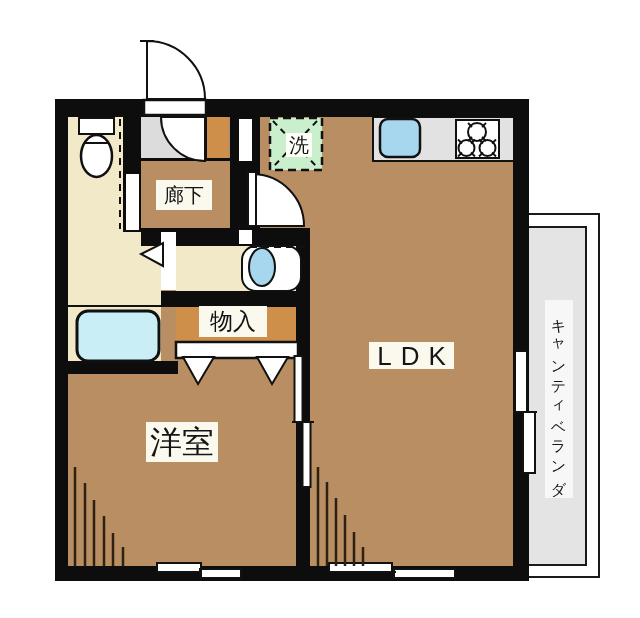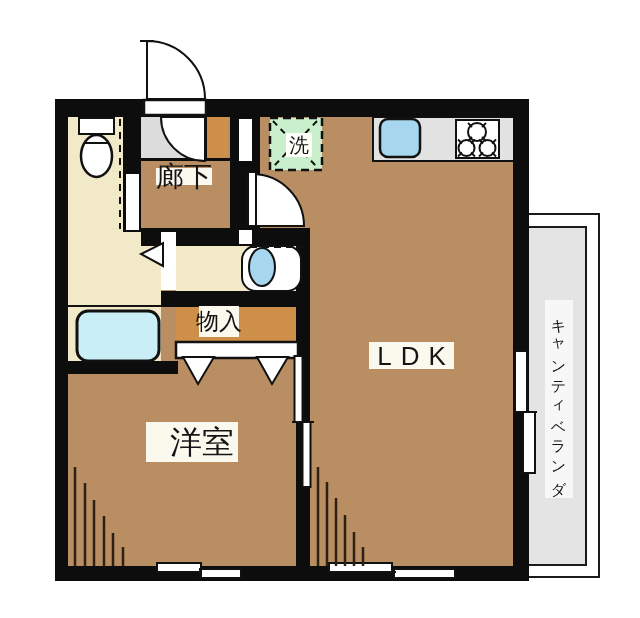--- a/index.html
+++ b/index.html
@@ -149,19 +149,19 @@
         <line x1="123" y1="547" x2="123" y2="566"></line>
     <line x1="318" y1="467" x2="318" y2="566"></line>
         <line x1="327" y1="482" x2="327" y2="566"></line>
     <line x1="336" y1="498" x2="336" y2="566"></line>
         <line x1="345" y1="515" x2="345" y2="566"></line>
     <line x1="354" y1="532" x2="354" y2="566"></line>
         <line x1="363" y1="547" x2="363" y2="566"></line>
   </g>
 </svg>
 
-<div class="lbl" style="left:156px;top:168px;width:56px;height:17px;font-size:28px;">廊下</div>
+<div class="lbl" style="left:156px;top:180px;width:56px;height:30px;font-size:20px;">廊下</div>
 <div class="lbl transparent" style="left:285px;top:132px;width:28px;height:26px;font-size:20px;">洗</div>
 <div class="lbl" style="left:369px;top:342px;width:85px;height:27px;font-size:26px;letter-spacing:9px;text-indent:9px;">LDK</div>
-<div class="lbl" style="left:199px;top:306px;width:40px;height:31px;font-size:23px;">物入</div>
-<div class="lbl" style="left:146px;top:422px;width:72px;height:40px;font-size:32px;padding-left:20px;">洋室</div>
+<div class="lbl" style="left:199px;top:306px;width:68px;height:31px;font-size:23px;">物入</div>
+<div class="lbl" style="left:146px;top:422px;width:72px;height:40px;font-size:32px;">洋室</div>
 <div class="lbl v" style="left:545px;top:300px;width:28px;height:198px;font-size:15px;background:#f7f7f7;">キャンティベランダ</div>
 </div>
 
 </body></html>

